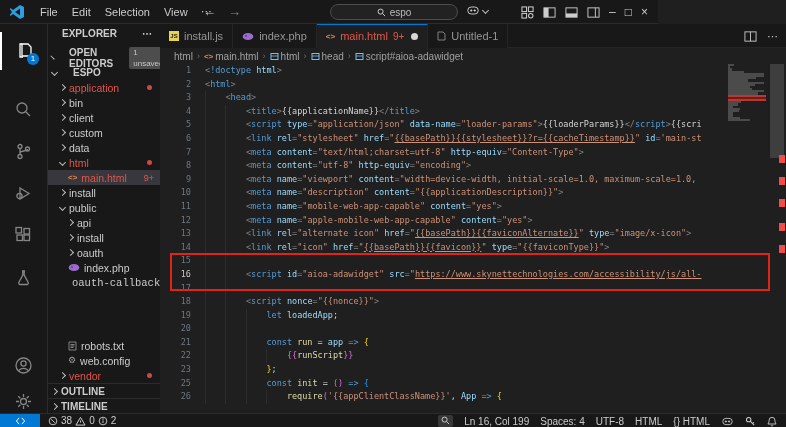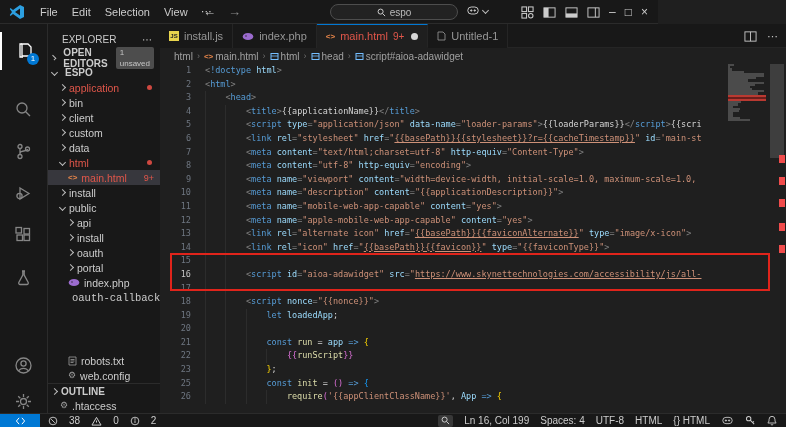--- a/index.html
+++ b/index.html
@@ -30,23 +30,23 @@
   .activitybar { position:absolute; top:24px; left:0; width:48px; height:389px;
     background:#181818; border-right:1px solid #2b2b2b; }
   .ab-item { position:absolute; left:0; width:47px; height:38px; display:flex; align-items:center; justify-content:center; }
   .ab-item svg { stroke:#868686; fill:none; stroke-width:1.3; }
   .ab-item.active svg { stroke:#ffffff; }
   .ab-item.active { border-left:2px solid #ffffff; }
   .ab-badge { position:absolute; right:8px; bottom:5px; width:12px; height:12px; border-radius:50%;
     background:#0078d4; color:#fff; font-size:8px; line-height:12px; text-align:center; }
   
   .sidebar { position:absolute; top:24px; left:48px; width:112px; height:389px; background:#181818; overflow:hidden; }
-  .sb-header { height:26px; display:flex; align-items:center; padding:4px 8px 0 14px; color:#cccccc; font-size:10px; }
+  .sb-header { height:26px; display:flex; align-items:flex-start; padding:4px 8px 0 14px; color:#cccccc; font-size:10px;font-weight:bold; }
   .sb-header .dots { margin-left:auto; color:#c5c5c5; }
-  .sb-row { height:15px; display:flex; align-items:center; gap:8px; padding-left:4px; font-size:10px; font-weight:bold; color:#cccccc; }
+  .sb-row { height:15px; display:flex; align-items:center; gap:16px; padding-left:4px; font-size:10px; font-weight:bold; color:#cccccc; }
   .badge-pill { margin-left:auto; margin-right:6px; background:#4d4d4d; color:#c5c5c5; font-weight:normal;
     font-size:8px; padding:0 4px; border-radius:2px; line-height:11px; }
   .trow { height:15px; display:flex; align-items:center; gap:4px; font-size:10.5px; color:#cccccc; white-space:nowrap; }
   .trow.sel { background:#37373d; }
   .tname.red { color:#e0564a; }
   .tdot { width:5px; height:5px; border-radius:50%; background:#cf4840; margin-left:auto; margin-right:8px; }
   .tbadge { color:#e0564a; font-size:9px; margin-left:auto; margin-right:6px; }
   .fi { display:inline-block; font-size:7px; font-weight:bold; line-height:9px; }
   .fi-js { background:#e8d44d; color:#222; width:10px; height:10px; text-align:center; line-height:10px; font-size:6px; }
   .fi-html { color:#e8864a; font-size:8px; }
@@ -85,22 +85,22 @@
   .mm-row { height:2.2px; margin-bottom:0; background:#6f6f6f; opacity:.55; }
   .mm-row.red { background:#c23b33; opacity:.95; }
   .mm-row.darkred { background:#6e1f1c; opacity:.95; }
   .vscroll { position:absolute; top:0; right:0; width:18px; height:349px; }
   .vthumb { position:absolute; top:0; left:2px; width:14px; height:94px; background:rgba(121,121,121,.35); }
   .ovmark { position:absolute; right:1px; width:6px; height:8px; background:#f14c4c; }
   
   .statusbar { position:absolute; bottom:0; left:0; width:786px; height:14px; background:#181818;
     border-top:1px solid #2b2b2b; display:flex; align-items:center; font-size:10px; color:#cccccc; }
   .sb-remote { width:40px; height:14px; background:#0078d4; display:flex; align-items:center; justify-content:center; }
-  .sb-problems { display:flex; align-items:center; gap:11px; margin-left:8px; }
-  .sb-right { margin-left:auto; display:flex; align-items:center; gap:11px; padding-right:9px; }
+  .sb-problems { display:flex; align-items:center; gap:3px; margin-left:8px; }
+  .sb-right { margin-left:auto; display:flex; align-items:flex-end; gap:11px; padding-right:9px; }
   .sb-zoombox { background:#383838; border-radius:2px; padding:0 3px; display:flex; align-items:center; height:12px; }
   svg.mini { stroke:#cccccc; fill:none; stroke-width:1.1; }
 </style>
 </head>
 <body>
 
 <div id="app">
 
   <div class="titlebar">
     <svg class="tb-logo" viewBox="0 0 16 16">
@@ -270,24 +270,20 @@
         </div>
         <div class="trow" style="padding-left: 20px;">
           <span class="chev right"></span>
           <span class="tname">install</span>
         </div>
         <div class="trow" style="padding-left: 20px;">
           <span class="chev right"></span>
           <span class="tname">oauth</span>
         </div>
         <div class="trow" style="padding-left: 20px;">
-          <span class="chev right"></span>
-          <span class="tname">portal</span>
-        </div>
-        <div class="trow" style="padding-left: 20px;">
           <svg width="12" height="9" viewBox="0 0 12 9">
             <ellipse cx="6" cy="4.5" rx="5.3" ry="3.6" fill="#9b6bce"></ellipse>
             <circle cx="4" cy="4" r="0.7" fill="#1f1f1f"></circle>
           </svg>
           <span class="tname">index.php</span>
         </div>
         <div class="trow" style="padding-left: 20px; font-family: Liberation Mono, monospace;">
           <svg width="12" height="9" viewBox="0 0 12 9">
             <ellipse cx="6" cy="4.5" rx="5.3" ry="3.6" fill="#9b6bce"></ellipse>
             <circle cx="4" cy="4" r="0.7" fill="#1f1f1f"></circle>
@@ -311,20 +307,24 @@
           <span class="tdot"></span>
         </div>
         <div class="trow" style="padding-left: 12px;">
           <span class="fi fi-gear">⚙</span>
           <span class="tname">.htaccess</span>
         </div>
       </div>
     <div class="sb-bottom" style="bottom:15px">
       <span class="chev right"></span>
       <span>OUTLINE</span>
+    </div>
+    <div class="sb-bottom" style="bottom:0">
+      <span class="chev right"></span>
+      <span>TIMELINE</span>
     </div>
   </div>
 
   <div class="editorgroup">
     <div class="tabs" id="tabs">
         <div class="tab">
           <span class="fi fi-js">JS</span>
           <span class="tablabel">install.js</span>
         </div>
         <div class="tab">

